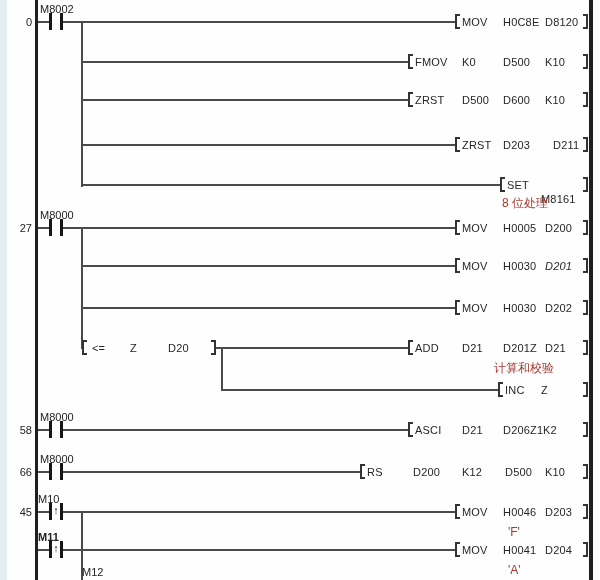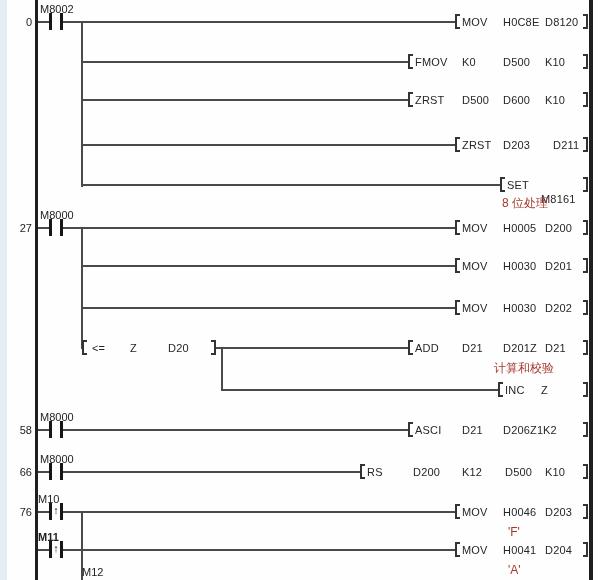--- a/index.html
+++ b/index.html
@@ -84,21 +84,21 @@
 
   <div class="lbrk" style="left:455px;top:220px;"></div>
   <div class="txt" style="left:462px;top:221px;">MOV</div>
   <div class="txt" style="left:503px;top:221px;">H0005</div>
   <div class="txt" style="left:545px;top:221px;">D200</div>
   <div class="rbrk" style="left:583px;top:220px;"></div>
 
   <div class="lbrk" style="left:455px;top:258px;"></div>
   <div class="txt" style="left:462px;top:259px;">MOV</div>
   <div class="txt" style="left:503px;top:259px;">H0030</div>
-  <div class="txt" style="left:545px;top:259px;">D201</div>
+  <div class="txt" style="left:545px;top:259px;font-style:italic;">D201</div>
   <div class="rbrk" style="left:583px;top:258px;"></div>
 
   <div class="lbrk" style="left:455px;top:300px;"></div>
   <div class="txt" style="left:462px;top:301px;">MOV</div>
   <div class="txt" style="left:503px;top:301px;">H0030</div>
   <div class="txt" style="left:545px;top:301px;">D202</div>
   <div class="rbrk" style="left:583px;top:300px;"></div>
 
   <div class="lbrk" style="left:82px;top:340px;"></div>
   <div class="txt" style="left:92px;top:341px;">&lt;=</div>
@@ -140,21 +140,21 @@
   <div class="contact" style="left:49px;top:463px;"></div>
 
   <div class="lbrk" style="left:360px;top:464px;"></div>
   <div class="txt" style="left:367px;top:465px;">RS</div>
   <div class="txt" style="left:413px;top:465px;">D200</div>
   <div class="txt" style="left:462px;top:465px;">K12</div>
   <div class="txt" style="left:505px;top:465px;">D500</div>
   <div class="txt" style="left:545px;top:465px;">K10</div>
   <div class="rbrk" style="left:583px;top:464px;"></div>
 
-  <div class="step" style="left:6px;top:505px;">76</div>
+  <div class="step" style="left:6px;top:505px;">45</div>
   <div class="clabel" style="left:38px;top:494px;">M10</div>
   <div class="wire" style="left:38px;top:511px;width:419px;"></div>
   <div class="contact" style="left:49px;top:503px;">
       <span class="arrow">↑</span>
     </div>
   <div class="vwire" style="left:81px;top:511px;height:69px;"></div>
 
   <div class="clabel" style="left:38px;top:532px;font-weight:bold;">M11</div>
   <div class="wire" style="left:38px;top:549px;width:419px;"></div>
   <div class="contact" style="left:49px;top:541px;">

